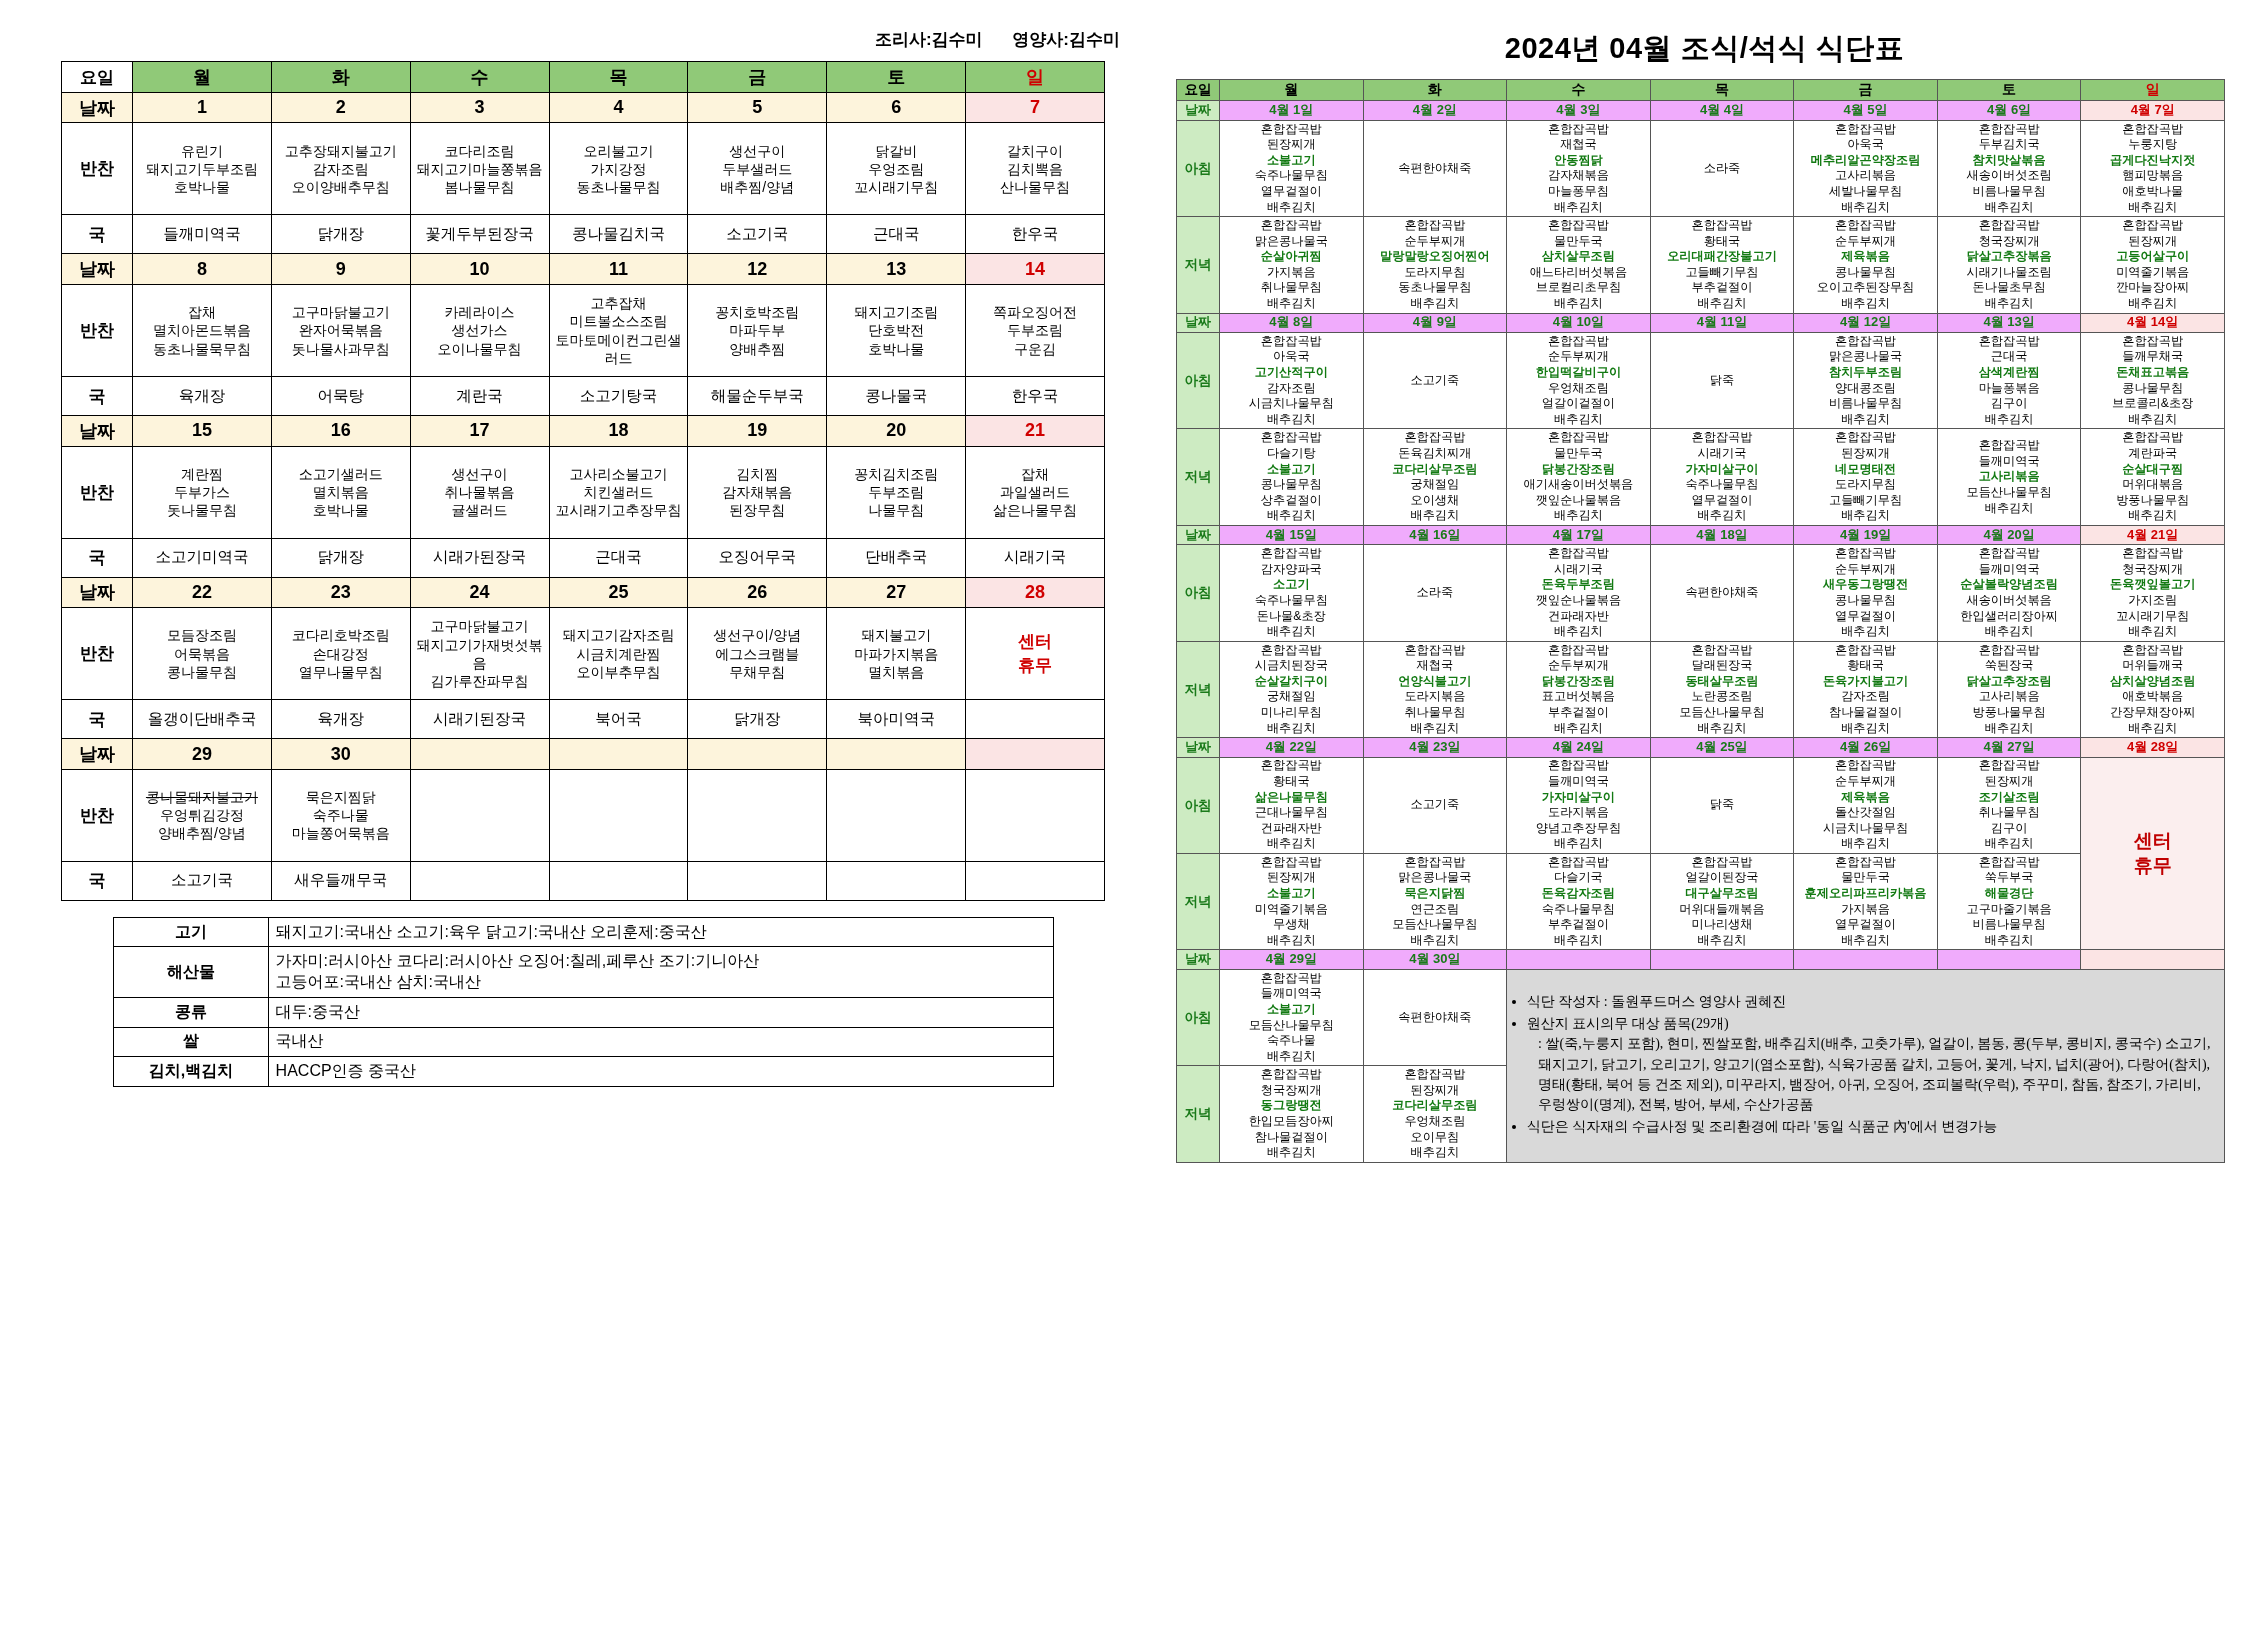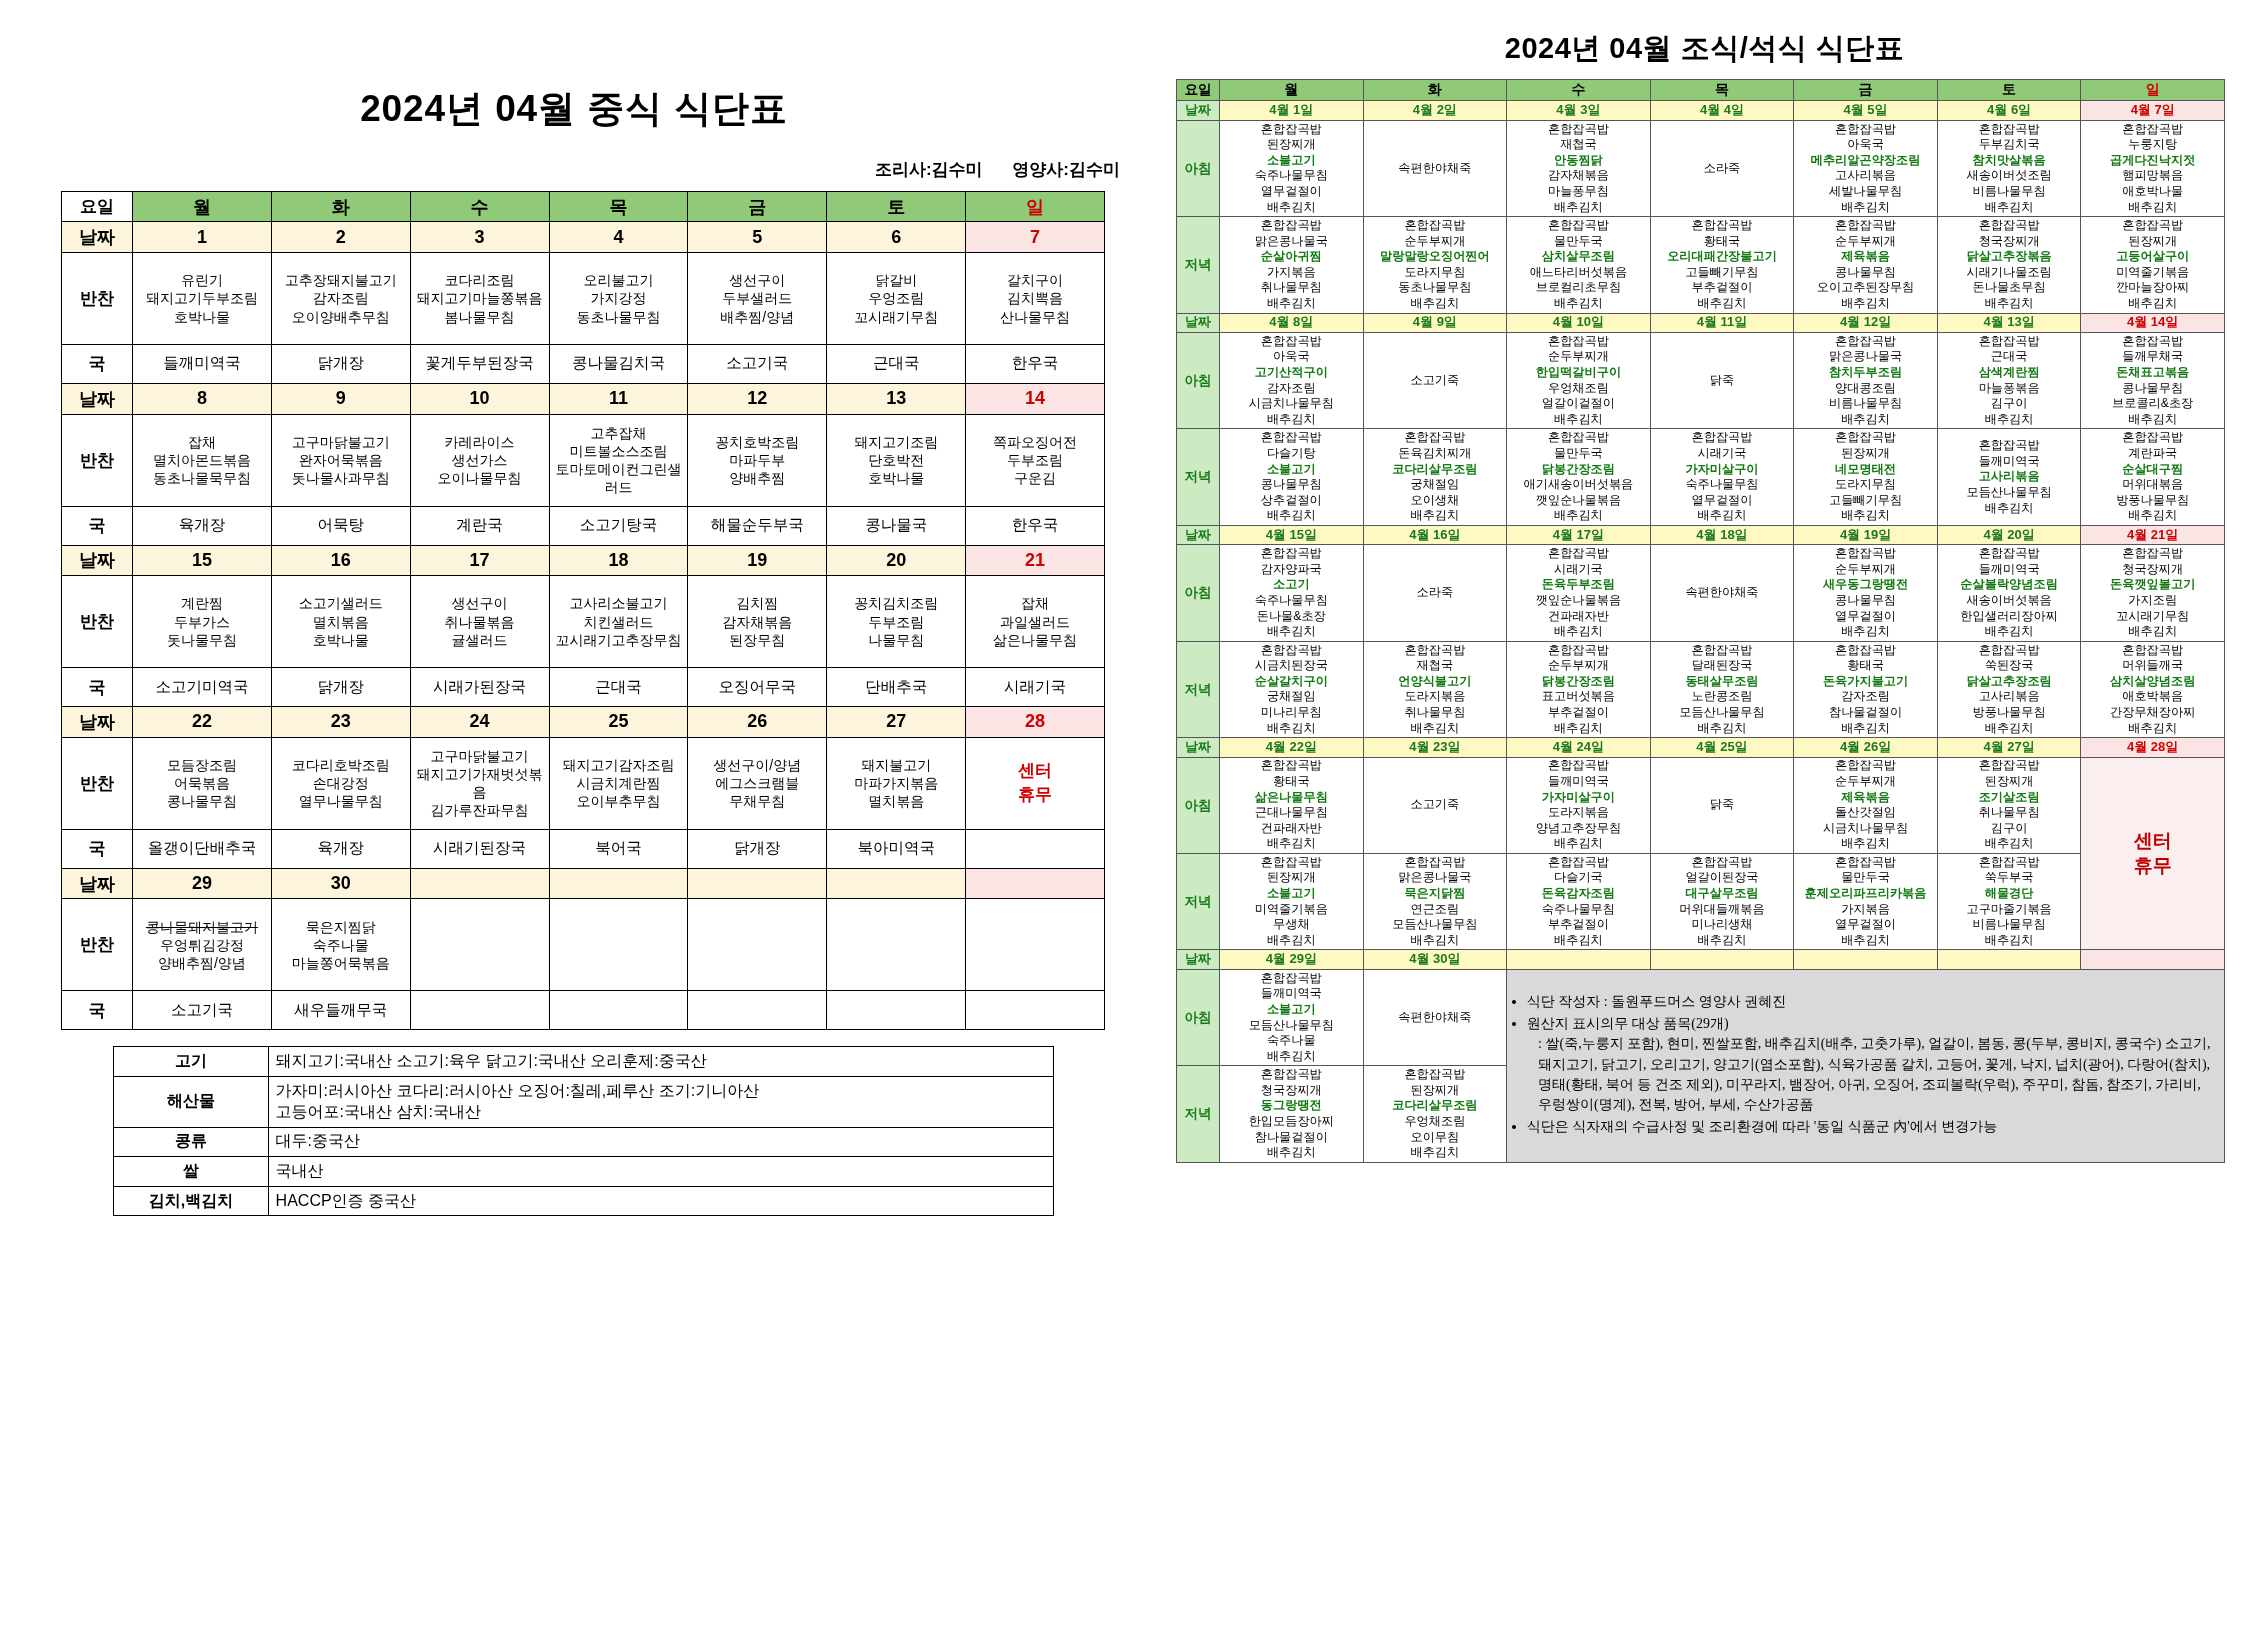--- a/index.html
+++ b/index.html
@@ -96,40 +96,39 @@
     border:0.7px solid #555;
     text-align:center;
     vertical-align:middle;
     padding:0.9px 0.9px;
     line-height:1.28;
   }
   table.bd .hdr { background:#90c978; font-weight:bold; font-size:14px; height:21.6px; }
   table.bd .hdr.sun { color:#d00000; }
   table.bd .side { width:43px; font-weight:bold; font-size:13.6px; }
   table.bd .side.green { background:#cdebc2; color:#1a7a1a; }
-  table.bd .drow td { background:#fef9c3; color:#1a7a1a; font-weight:bold; font-size:13px; height:19px; }
+  table.bd .drow td { background:#f0abfc; color:#1a7a1a; font-weight:bold; font-size:13px; height:19px; }
   table.bd .drow td.sun { background:#fbe4e4; color:#d00000; }
   table.bd .drow td.side { background:#cdebc2; }
   table.bd .meal { height:84px; }
   table.bd .green { color:#137a13; font-weight:bold; }
   table.bd .red { color:#c00000; font-weight:bold; }
   table.bd .shade { background:#d9d9d9; }
   table.bd .center-off { color:#c00000; font-weight:bold; font-size:19px; line-height:1.35; background:#fbeeee; }
   .notes { text-align:left; font-size:14px; line-height:1.45; padding:4.7px 6.6px; vertical-align:top;font-family:Liberation Serif, serif; }
   .notes ul { margin:0; padding-left:12.2px; }
   .notes li { margin-bottom:1.9px; }
   .notes .sub { padding-left:11.3px; display:block; }
 </style>
 </head>
 <body>
 
 <div class="page">
 
   <div class="left-pane">
-    <div class="l-title">2024년 04월 중식 식단표</div>
     <div class="l-staff">
       <span>조리사:김수미</span>
       <span>영양사:김수미</span>
     </div>
     <table class="lunch" id="lunch-table">
         <tbody>
           <tr>
             <td class="hdr lbl">요일</td>
             <td class="hdr">월</td>
             <td class="hdr">화</td>

